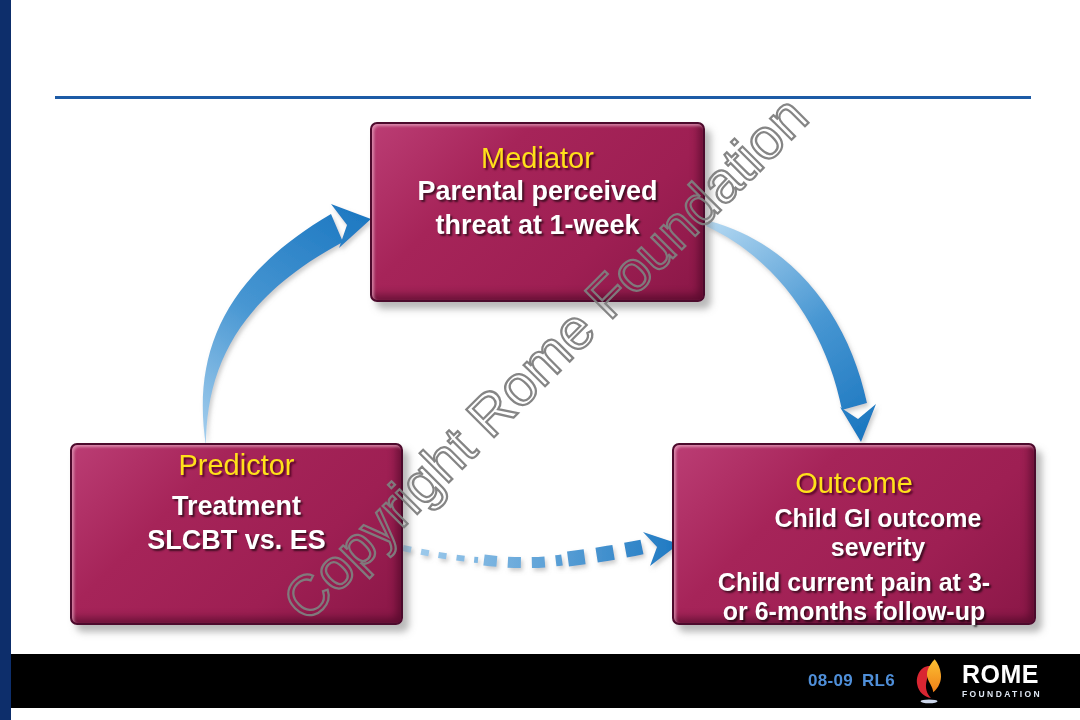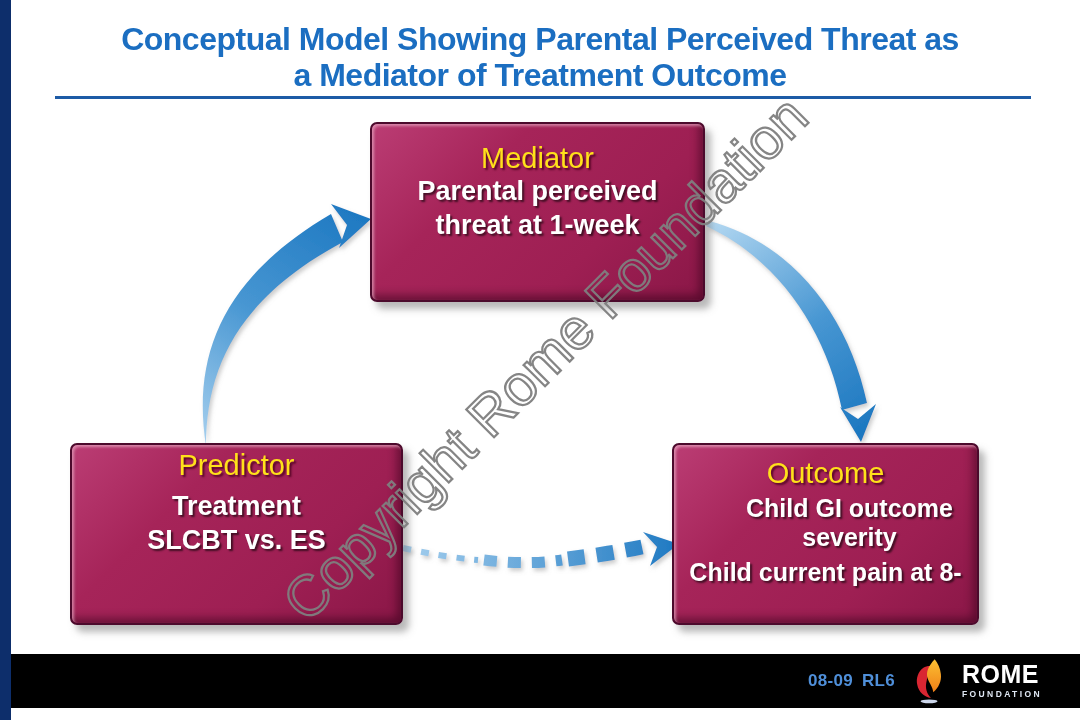--- a/index.html
+++ b/index.html
@@ -23,21 +23,21 @@
     position:absolute; border-radius:7px; text-align:center;
     background: linear-gradient(135deg, #bb3d74 0%, #a62459 32%, #9e1f53 68%, #8a1747 100%);
     border:2px solid #4c0a2c;
     box-shadow:
       inset 2px 2px 3px rgba(255,205,225,0.55),
       inset -4px -5px 9px rgba(48,0,24,0.5),
       6px 7px 7px rgba(115,115,115,0.5);
   }
   .box-mediator  { left:370px; top:122px; width:335px; height:180px; padding-top:18px; }
   .box-predictor { left:70px;  top:443px; width:333px; height:182px; padding-top:4px; }
-  .box-outcome   { left:672px; top:443px; width:307px; height:182px; padding-top:12px; }
+  .box-outcome   { left:672px; top:443px; width:364px; height:182px; padding-top:22px; }
   .box-title {
     color:#ffe11a; font-weight:normal; font-size:29px; line-height:1.15;
     text-shadow:2px 2px 2px rgba(75,0,30,0.85);
   }
   .box-body {
     color:#ffffff; font-weight:bold; font-size:27px; line-height:1.24;
     text-shadow:2px 2px 2px rgba(0,0,0,0.6);
   }
   .box-body div { white-space:nowrap; }
   .box-mediator .box-body  { margin-top:0; }
@@ -75,24 +75,20 @@
   .brand-sub {
     color:#dfe7f3; font-weight:bold; font-size:8.5px; letter-spacing:2.4px;
     margin-top:2px;
   }
 </style>
 </head>
 <body>
 
 <div class="slide">
 
-  <div class="title">
-    <div>Conceptual Model Showing Parental Perceived Threat as</div>
-    <div>a Mediator of Treatment Outcome</div>
-  </div>
   <div class="title-rule"></div>
 
   <svg class="arrows-layer" width="1080" height="720" viewBox="0 0 1080 720">
     <defs>
       <linearGradient id="gUp" gradientUnits="userSpaceOnUse" x1="207" y1="445" x2="360" y2="215">
         <stop offset="0" stop-color="#a5cfee"></stop>
         <stop offset="0.5" stop-color="#4796d2"></stop>
         <stop offset="1" stop-color="#1e79c2"></stop>
       </linearGradient>
       <linearGradient id="gDown" gradientUnits="userSpaceOnUse" x1="712" y1="222" x2="862" y2="435">
@@ -144,21 +140,22 @@
   </div>
 
   <div class="box box-outcome">
     <div class="box-title">Outcome</div>
     <div class="box-body">
       <div class="group-a">
         <div>Child GI outcome</div>
         <div>severity</div>
       </div>
       <div class="group-b">
-        <div>Child current pain at 8-</div>
+        <div>Child current pain at 3-</div>
+        <div>or 6-months follow-up</div>
       </div>
     </div>
   </div>
 
   <svg class="watermark-layer" width="1080" height="720" viewBox="0 0 1080 720">
     <text x="545" y="378" transform="rotate(-45 545 358)" text-anchor="middle" font-family="Liberation Sans, sans-serif" font-size="57" fill="none" stroke="#7f7f7f" stroke-width="2.25" opacity="0.95">Copyright Rome Foundation</text>
   </svg>
 
   <div class="left-strip"></div>
 

